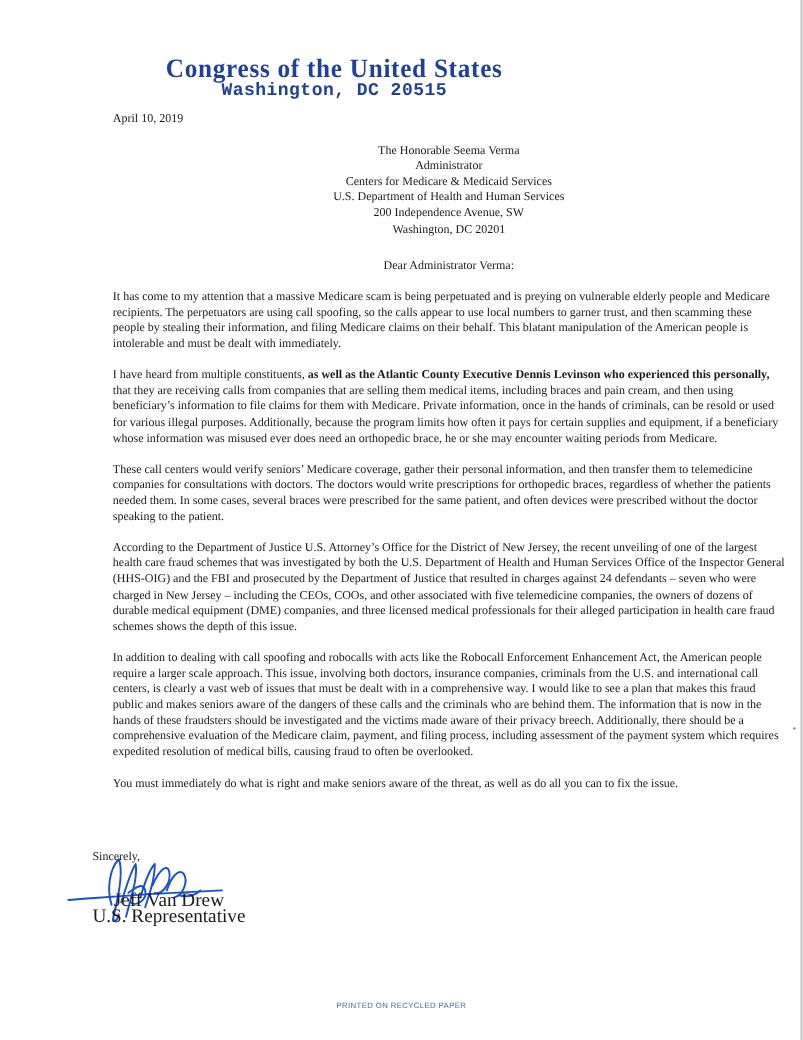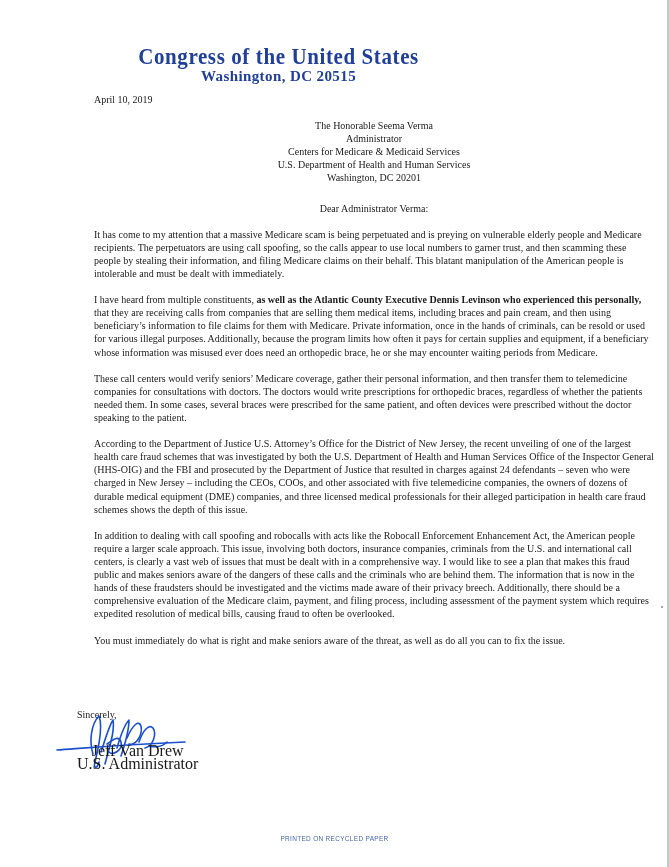--- a/index.html
+++ b/index.html
@@ -15,21 +15,21 @@
   .letterhead {
     position: absolute; top: 46px; left: 0; width: 557px; text-align: center;
     color: #1f3f9a;
   }
   .lh-title {
     font-family: "Liberation Serif", "DejaVu Serif", serif;
     font-weight: bold; font-size: 21px; letter-spacing: 0.6px;
     line-height: 22px; transform: scaleY(1.05);
   }
   .lh-sub {
-    font-family: Liberation Serif, serif;
+    font-family: Liberation Mono, monospace;
     font-weight: bold; font-size: 15px; letter-spacing: 0.4px;
     line-height: 16px; margin-top: 0px; 
   }
   .content {
     position: absolute; left: 94px; top: 93px; width: 560px;
     font-size: 10px; line-height: 13.1px;
   }
   .date { margin: 0 0 13px 0; }
   .addr-line { display: block; text-align: center; }
   .salutation { margin-top: 17px; margin-bottom: 13px; text-align: center; }
@@ -58,20 +58,21 @@
 </div>
 
 <div class="content">
   <div class="date">April 10, 2019</div>
 
   <div>
     <span class="addr-line">The Honorable Seema Verma</span>
     <span class="addr-line">Administrator</span>
     <span class="addr-line">Centers for Medicare &amp; Medicaid Services</span>
     <span class="addr-line">U.S. Department of Health and Human Services</span>
+    <span class="addr-line">200 Independence Avenue, SW</span>
     <span class="addr-line">Washington, DC 20201</span>
   </div>
 
   <div class="salutation">Dear Administrator Verma:</div>
 
   <p>It has come to my attention that a massive Medicare scam is being perpetuated and is preying on vulnerable elderly people and Medicare recipients. The perpetuators are using call spoofing, so the calls appear to use local numbers to garner trust, and then scamming these people by stealing their information, and filing Medicare claims on their behalf. This blatant manipulation of the American people is intolerable and must be dealt with immediately.</p>
   <p><span>I have heard from multiple constituents, </span><b>as well as the Atlantic County Executive Dennis Levinson who experienced this personally,</b><span> that they are receiving calls from companies that are selling them medical items, including braces and pain cream, and then using beneficiary’s information to file claims for them with Medicare. Private information, once in the hands of criminals, can be resold or used for various illegal purposes. Additionally, because the program limits how often it pays for certain supplies and equipment, if a beneficiary whose information was misused ever does need an orthopedic brace, he or she may encounter waiting periods from Medicare.</span></p>
   <p>These call centers would verify seniors’ Medicare coverage, gather their personal information, and then transfer them to telemedicine companies for consultations with doctors. The doctors would write prescriptions for orthopedic braces, regardless of whether the patients needed them. In some cases, several braces were prescribed for the same patient, and often devices were prescribed without the doctor speaking to the patient.</p>
   <p>According to the Department of Justice U.S. Attorney’s Office for the District of New Jersey, the recent unveiling of one of the largest health care fraud schemes that was investigated by both the U.S. Department of Health and Human Services Office of the Inspector General (HHS-OIG) and the FBI and prosecuted by the Department of Justice that resulted in charges against 24 defendants – seven who were charged in New Jersey – including the CEOs, COOs, and other associated with five telemedicine companies, the owners of dozens of durable medical equipment (DME) companies, and three licensed medical professionals for their alleged participation in health care fraud schemes shows the depth of this issue.</p>
   <p>In addition to dealing with call spoofing and robocalls with acts like the Robocall Enforcement Enhancement Act, the American people require a larger scale approach. This issue, involving both doctors, insurance companies, criminals from the U.S. and international call centers, is clearly a vast web of issues that must be dealt with in a comprehensive way. I would like to see a plan that makes this fraud public and makes seniors aware of the dangers of these calls and the criminals who are behind them. The information that is now in the hands of these fraudsters should be investigated and the victims made aware of their privacy breech. Additionally, there should be a comprehensive evaluation of the Medicare claim, payment, and filing process, including assessment of the payment system which requires expedited resolution of medical bills, causing fraud to often be overlooked.</p>
@@ -88,18 +89,18 @@
     <path d="M52 32 C 60 26, 64 24, 66 30 C 68 38, 58 44, 54 40"></path>
     <path d="M62 36 C 66 22, 70 12, 74 8 C 74 20, 70 32, 66 44"></path>
     <path d="M72 26 C 78 12, 84 8, 86 14 C 88 24, 80 34, 74 32"></path>
     <path d="M84 30 C 88 18, 94 12, 98 16 C 102 22, 98 34, 90 36"></path>
     <path d="M94 34 C 102 36, 108 34, 112 30"></path>
   </g>
 </svg>
 
 <div class="sig-name">
   <div>Jeff Van Drew</div>
-  <div>U.S. Administrator</div>
+  <div>U.S. Representative</div>
 </div>
 
 <div class="footer">PRINTED ON RECYCLED PAPER</div>
 
 <div class="speck" style="left:661px; top:606px;"></div>
 
 </body></html>

